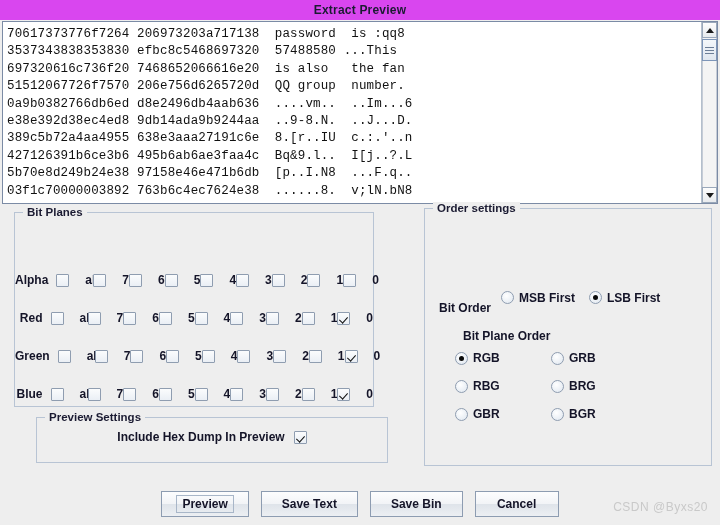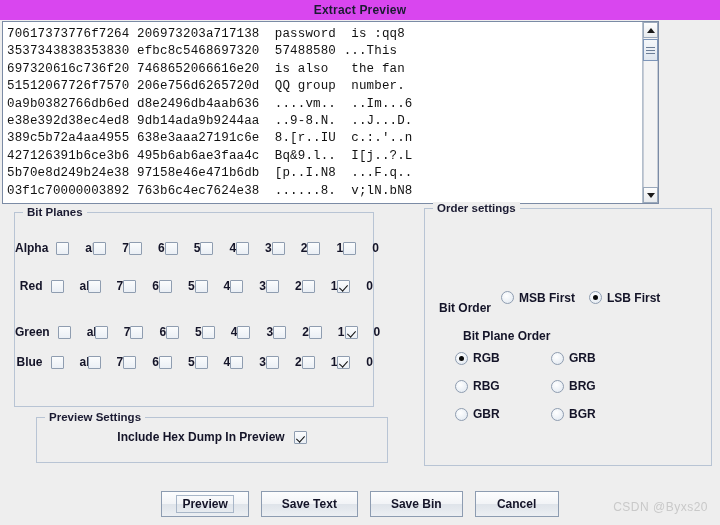--- a/index.html
+++ b/index.html
@@ -28,21 +28,21 @@
     color: #1b1b32;
     background: #d946ef;
     letter-spacing: 0.2px;
   }
 
   
   .preview-wrap {
     position: absolute;
     left: 2px;
     top: 21px;
-    width: 657px;
+    width: 716px;
     height: 183px;
     border: 1px solid #7b8ba5;
     background: #ffffff;
     box-sizing: border-box;
     display: flex;
   }
   .preview-text {
     flex: 1 1 auto;
     overflow: hidden;
     padding: 4px 0 0 4px;
@@ -155,20 +155,21 @@
   }
 
   
   .bp-row {
     position: absolute;
     left: 0;
     width: 100%;
     height: 22px;
     display: flex;
     align-items: center;
+    margin-top: 32px;
   }
   .bp-label {
     width: 62px;
     text-align: right;
     padding-right: 8px;
     font-size: 12px;
     font-weight: bold;
     color: #141428;
     box-sizing: border-box;
   }
@@ -444,21 +445,21 @@
         </div>
         <div class="bp-cell">
           <span class="cb"></span>
           <span class="bp-text">1</span>
         </div>
         <div class="bp-cell">
           <span class="cb checked"></span>
           <span class="bp-text">0</span>
         </div>
       </div>
-      <div class="bp-row" style="top: 108px;">
+      <div class="bp-row" style="top: 100px;">
         <div class="bp-label">Green</div>
         <div class="bp-cell">
           <span class="cb"></span>
           <span class="bp-text">all</span>
         </div>
         <div class="bp-cell">
           <span class="cb"></span>
           <span class="bp-text">7</span>
         </div>
         <div class="bp-cell">

